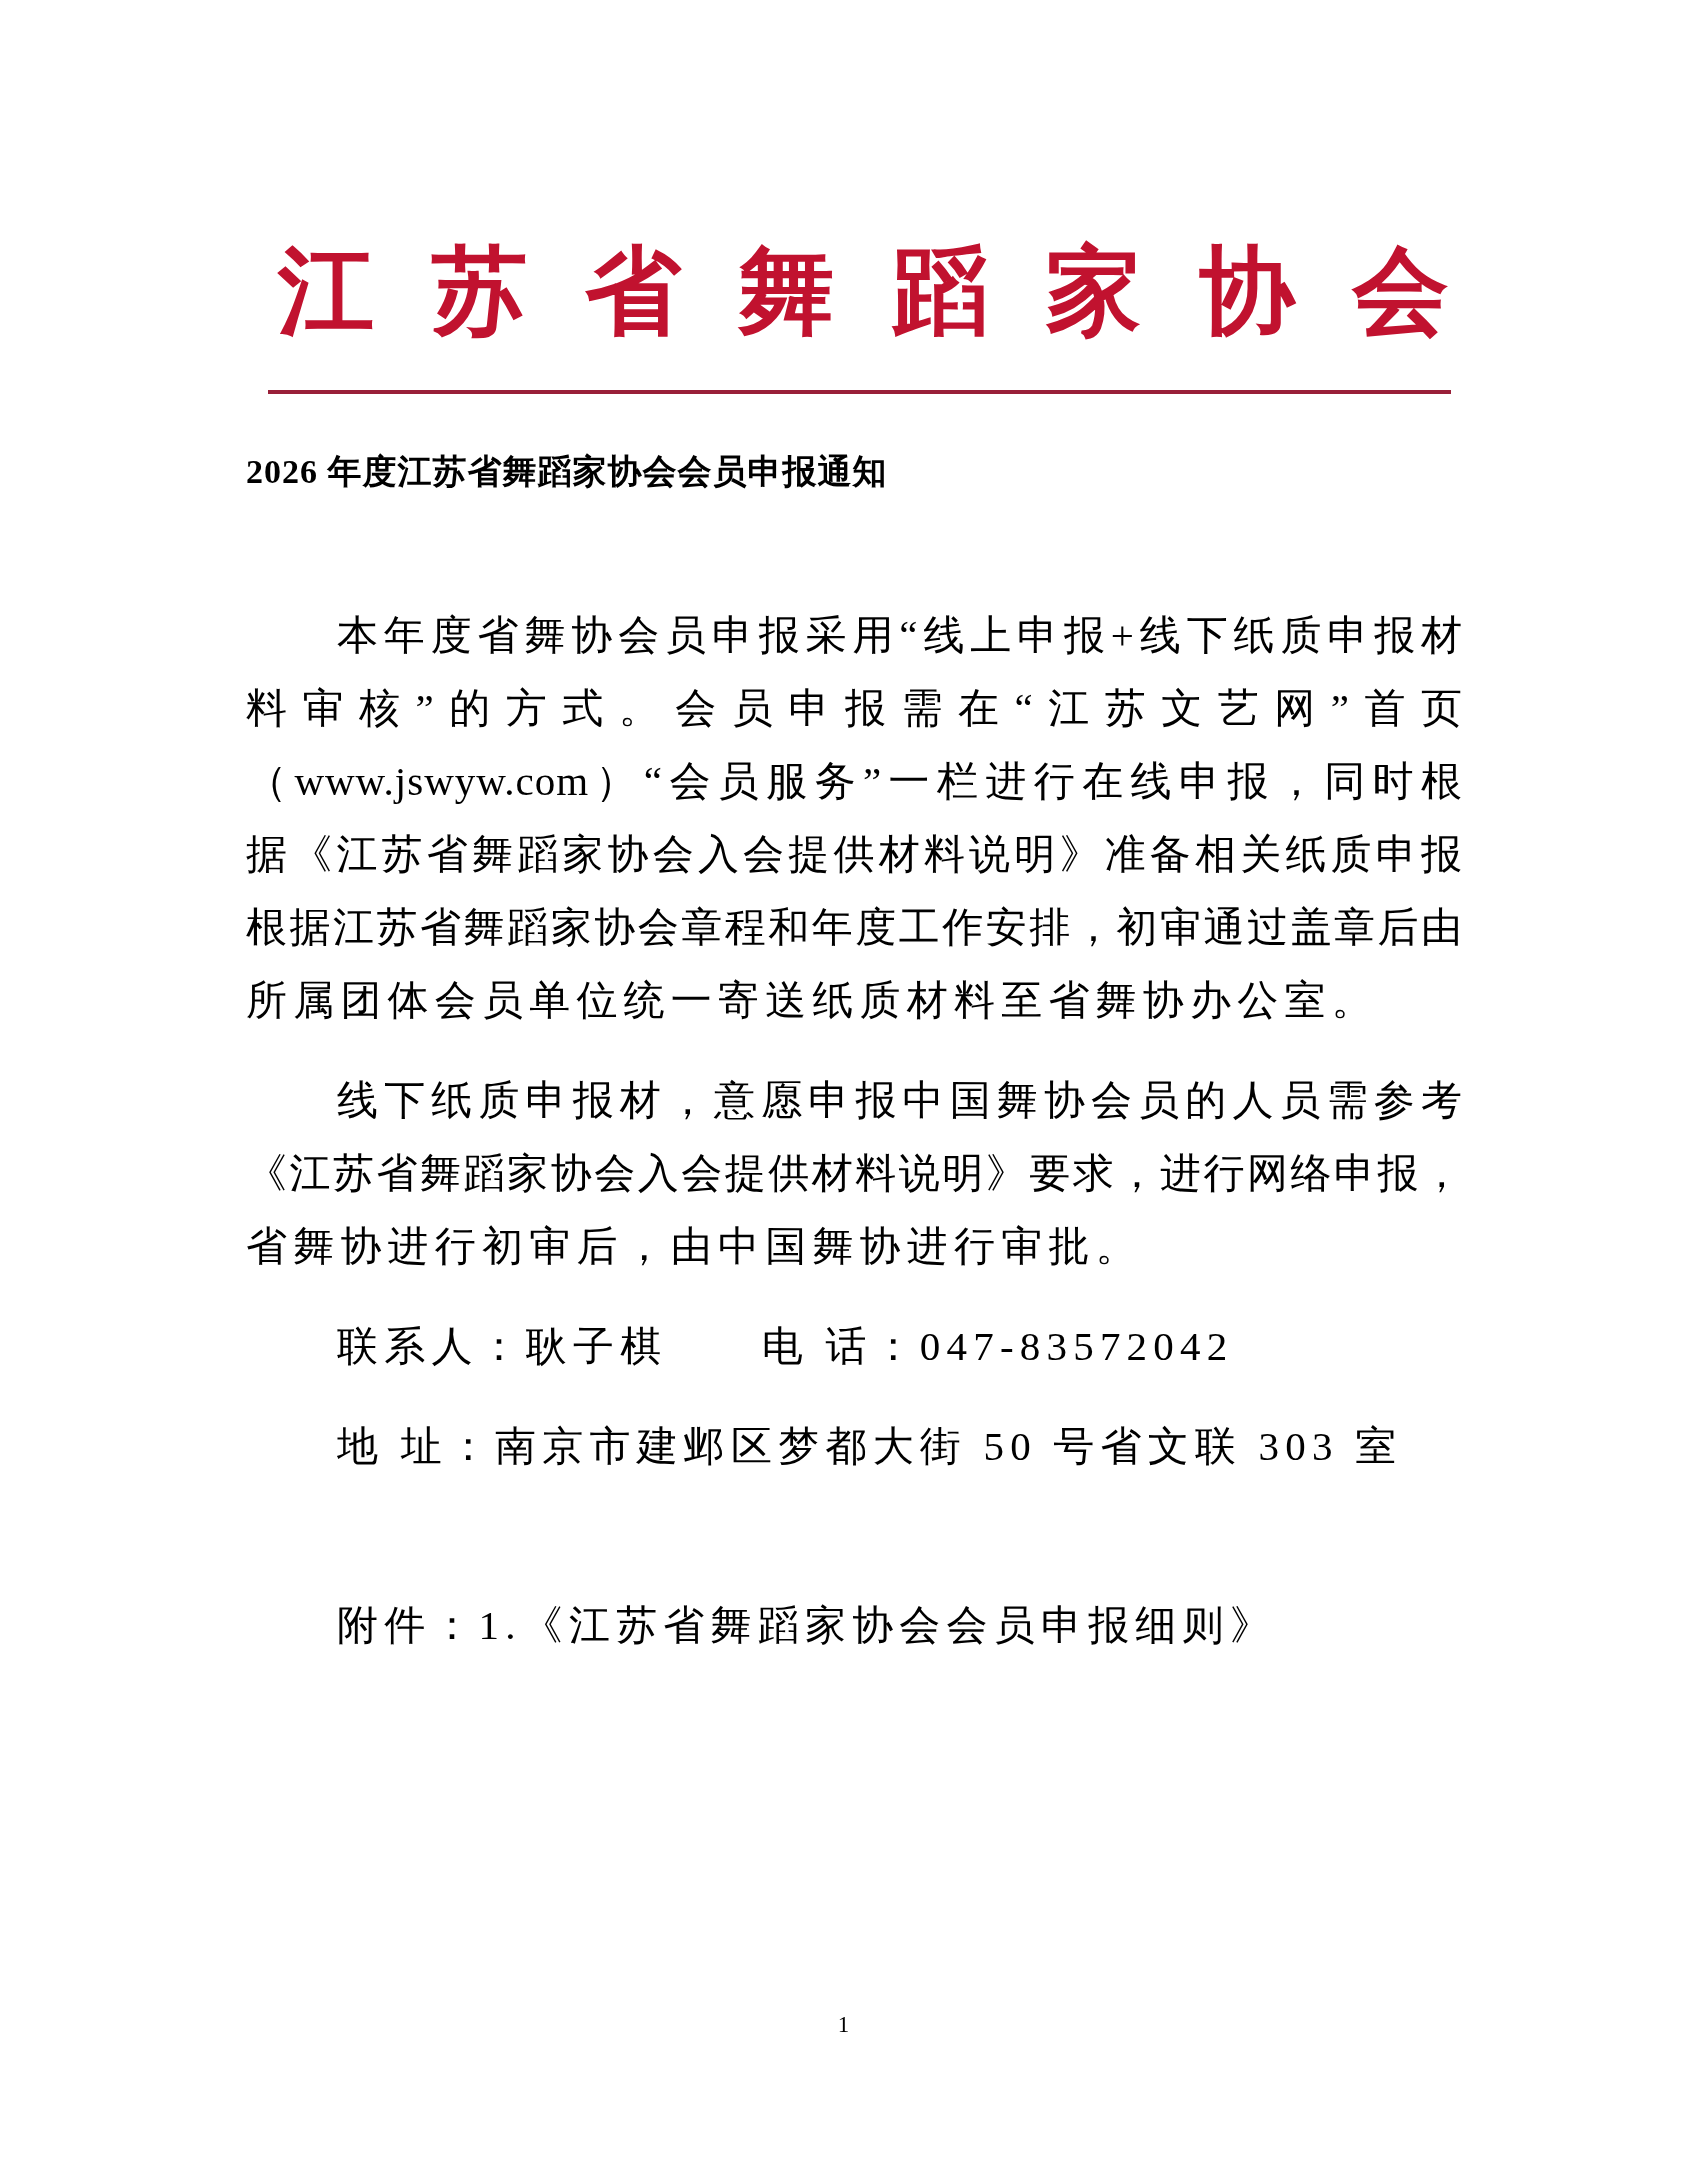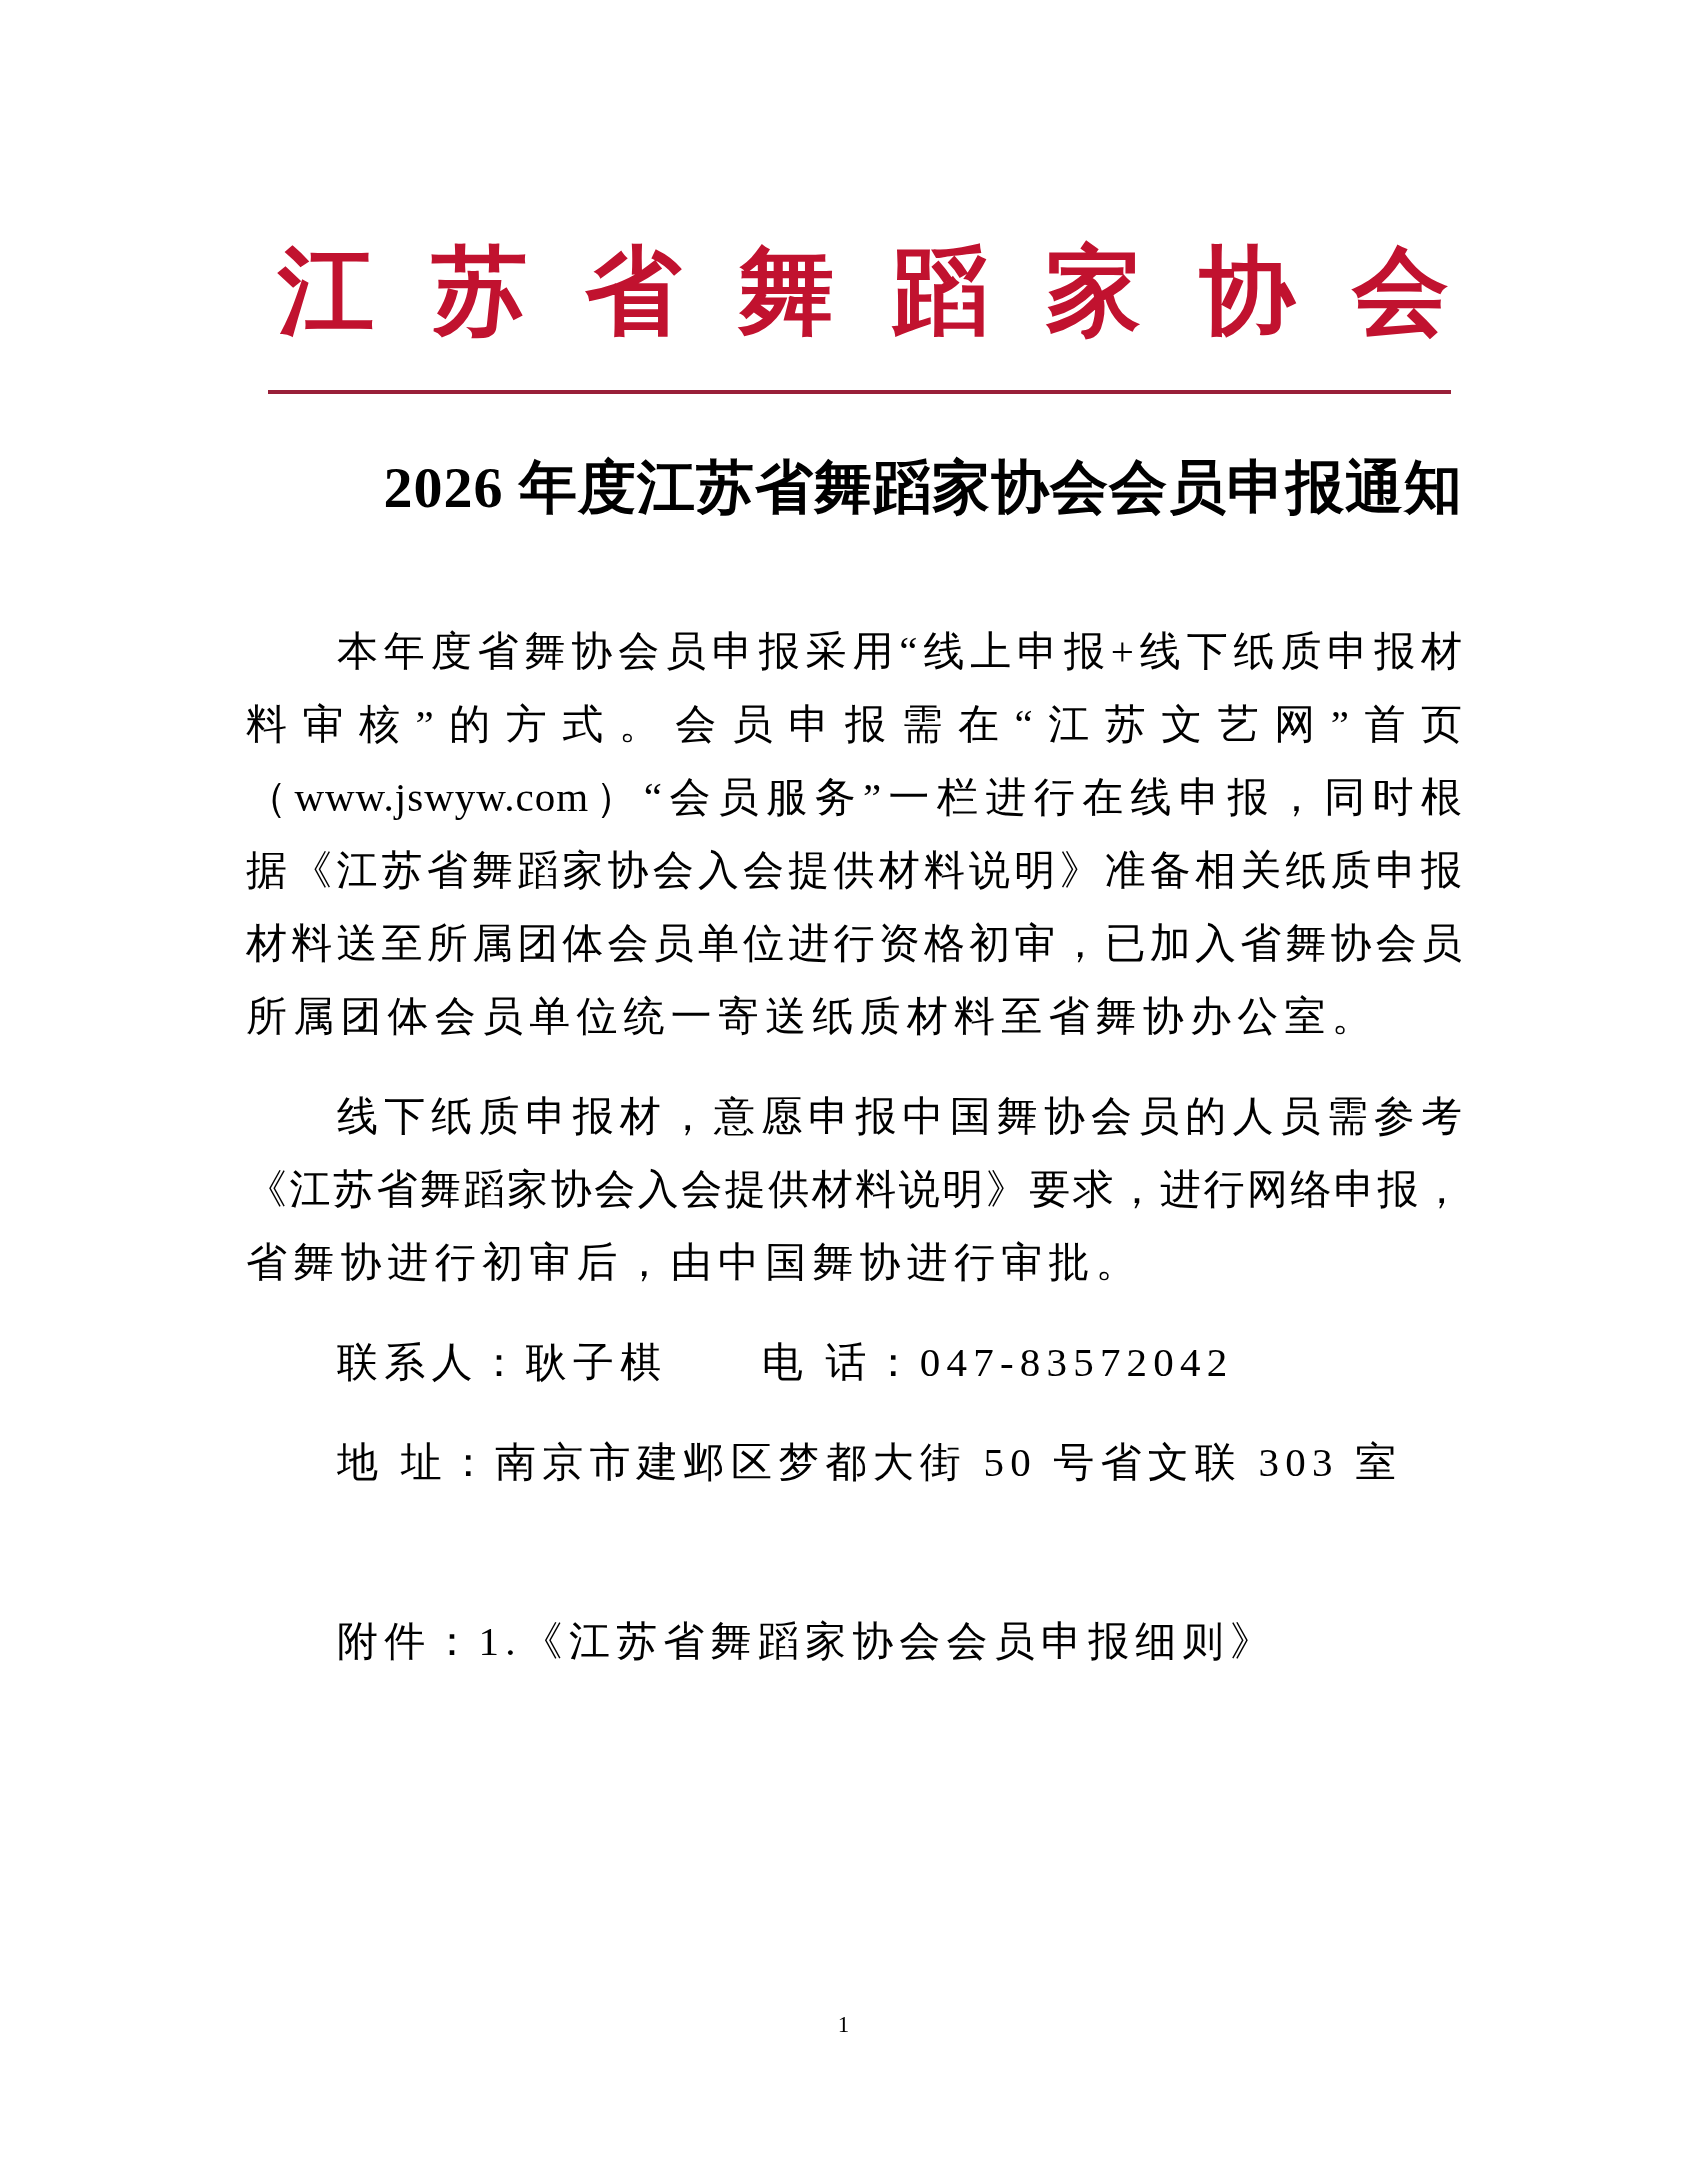--- a/index.html
+++ b/index.html
@@ -26,25 +26,25 @@
     font-size: 96px;
     line-height: 98px;
     font-weight: bold;
     white-space: nowrap;
   }
   .rule {
     height: 3.6px;
     margin: 49px 12px 0 22px;
   }
   .doc-title {
-    margin-top: 60px;
-    font-size: 58px;
+    margin-top: 44px;
+    font-size: 34px;
     line-height: 67px;
     font-weight: bold;
-    text-align: right;
+    text-align: left;
     letter-spacing: 1px;
     white-space: pre-wrap;
   }
   .doc-body {
     margin-top: 94px;
     font-size: 41px;
     line-height: 73px;
   }
   .para {
     margin-bottom: 27px;
@@ -93,21 +93,21 @@
         <span>会</span>
       </div>
     <div class="rule" style="background: rgb(153, 32, 57);"></div>
     <div class="doc-title">2026 年度江苏省舞蹈家协会会员申报通知</div>
     <div class="doc-body">
         <div class="para">
           <div class="line justify indent">本年度省舞协会员申报采用“线上申报+线下纸质申报材</div>
           <div class="line justify">料审核”的方式。会员申报需在“江苏文艺网”首页</div>
           <div class="line justify">（www.jswyw.com）“会员服务”一栏进行在线申报，同时根</div>
           <div class="line justify">据《江苏省舞蹈家协会入会提供材料说明》准备相关纸质申报</div>
-          <div class="line justify">材料送至所属团体会员单位进行资格初审，已加入省舞协会员</div>
+          <div class="line justify">根据江苏省舞蹈家协会章程和年度工作安排，初审通过盖章后由</div>
           <div class="line">所属团体会员单位统一寄送纸质材料至省舞协办公室。</div>
         </div>
         <div class="para">
           <div class="line justify indent">线下纸质申报材，意愿申报中国舞协会员的人员需参考</div>
           <div class="line justify">《江苏省舞蹈家协会入会提供材料说明》要求，进行网络申报，</div>
           <div class="line">省舞协进行初审后，由中国舞协进行审批。</div>
         </div>
         <div class="para">
           <div class="line indent">联系人：耿子棋　　电 话：047-83572042</div>
         </div>

